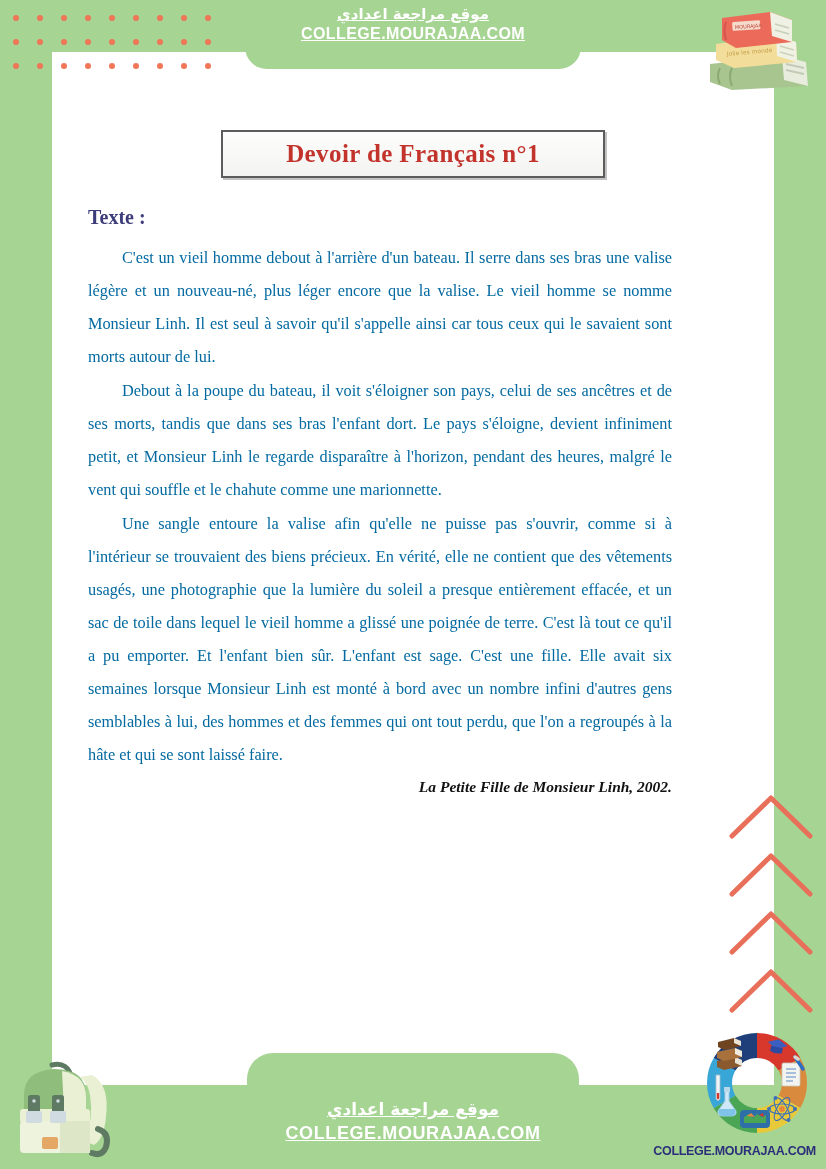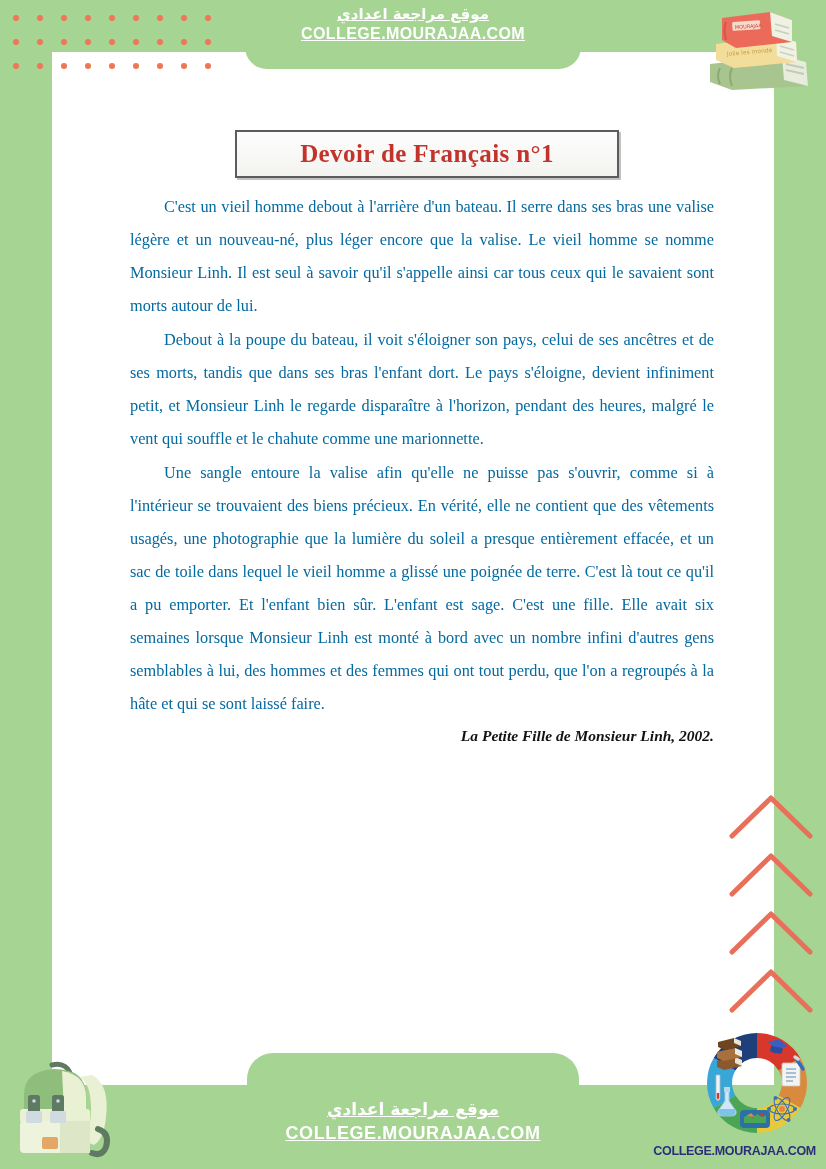--- a/index.html
+++ b/index.html
@@ -199,23 +199,22 @@
 
   
   .content {
     position: absolute;
     left: 52px;
     right: 52px;
     top: 52px;
     bottom: 84px;
     z-index: 4;
     background: transparent;
-    padding: 0 32px;
+    padding: 0 18px;
     box-sizing: border-box;
-    margin-left: 28px;
   }
 
   .title-box {
     margin: 78px auto 0 auto;
     width: 384px;
     height: 48px;
     border: 2px solid #5c5c5c;
     background: linear-gradient(#fdfdfd, #f3f3f0);
     box-shadow: 2px 2px 0 rgba(120,120,120,0.45);
     display: flex;
@@ -369,20 +368,21 @@
       <path d="M4 220 L43 182 L82 220"></path>
     </g>
   </svg>
 
   <div class="content">
 
     <div class="title-box">
       <span>Devoir de Français n°1</span>
     </div>
 
+    <div class="texte-label">Texte :</div>
 
 
     <div class="body-text">
       <p>C'est un vieil homme debout à l'arrière d'un bateau. Il serre dans ses bras une valise légère et un nouveau-né, plus léger encore que la valise. Le vieil homme se nomme Monsieur Linh. Il est seul à savoir qu'il s'appelle ainsi car tous ceux qui le savaient sont morts autour de lui.</p>
       <p>Debout à la poupe du bateau, il voit s'éloigner son pays, celui de ses ancêtres et de ses morts, tandis que dans ses bras l'enfant dort. Le pays s'éloigne, devient infiniment petit, et Monsieur Linh le regarde disparaître à l'horizon, pendant des heures, malgré le vent qui souffle et le chahute comme une marionnette.</p>
       <p>Une sangle entoure la valise afin qu'elle ne puisse pas s'ouvrir, comme si à l'intérieur se trouvaient des biens précieux. En vérité, elle ne contient que des vêtements usagés, une photographie que la lumière du soleil a presque entièrement effacée, et un sac de toile dans lequel le vieil homme a glissé une poignée de terre. C'est là tout ce qu'il a pu emporter. Et l'enfant bien sûr. L'enfant est sage. C'est une fille. Elle avait six semaines lorsque Monsieur Linh est monté à bord avec un nombre infini d'autres gens semblables à lui, des hommes et des femmes qui ont tout perdu, que l'on a regroupés à la hâte et qui se sont laissé faire.</p>
     </div>
 
     <div class="attribution">
       <span class="work">La Petite Fille de Monsieur Linh, 2002.</span>

